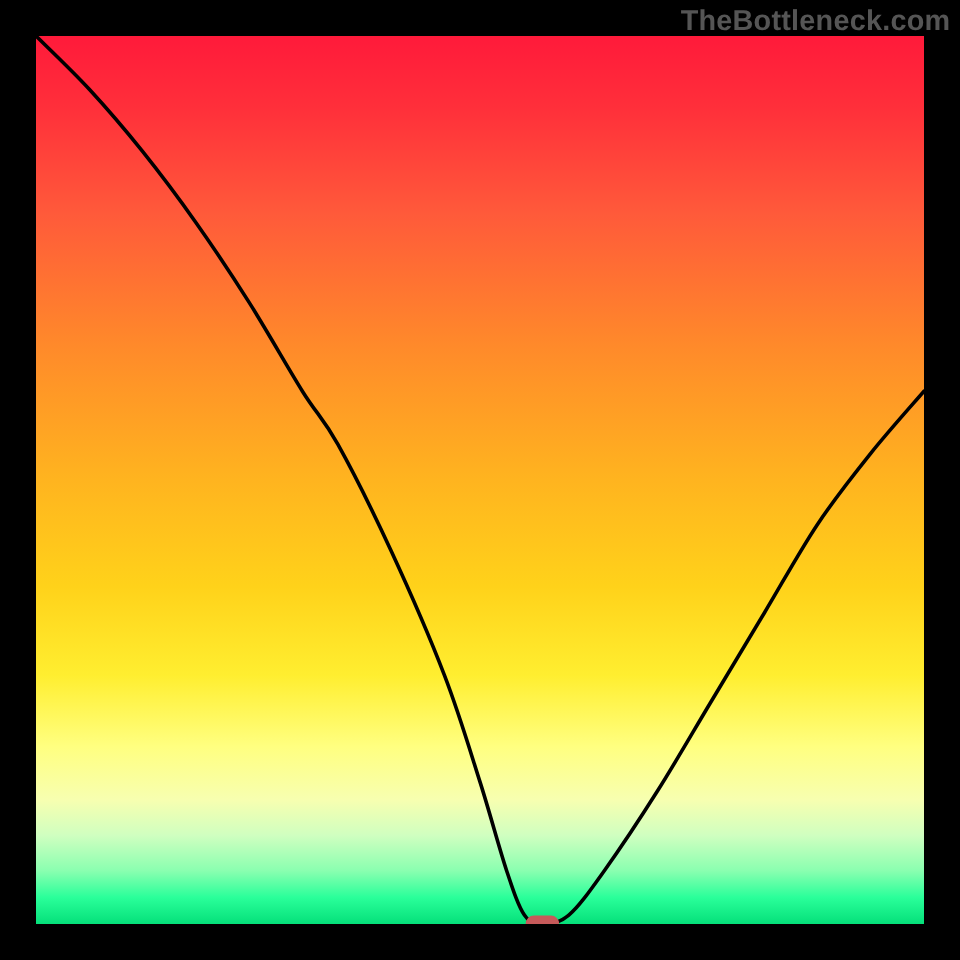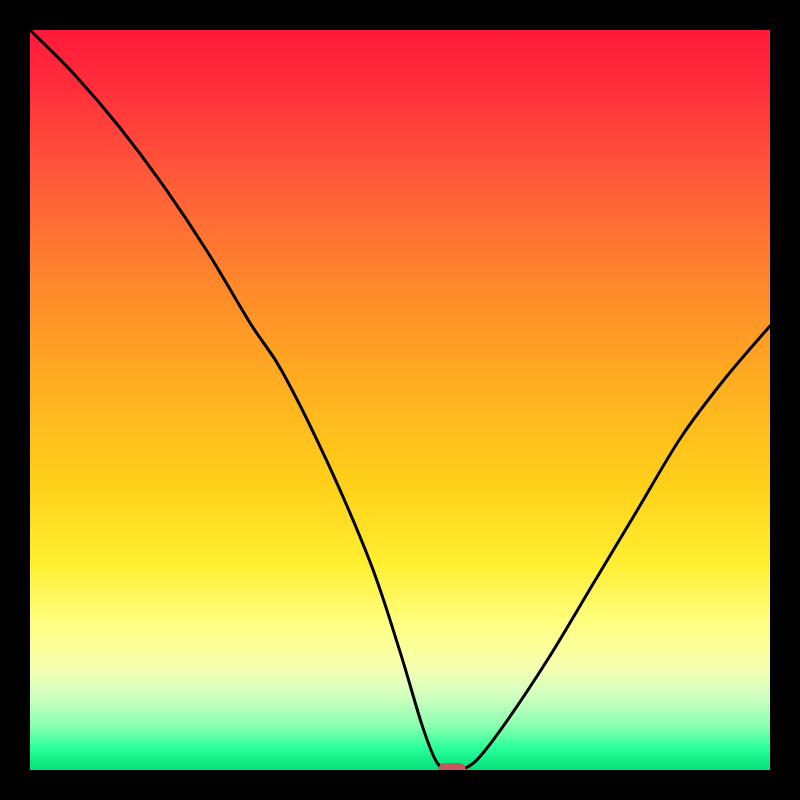--- a/index.html
+++ b/index.html
@@ -68,20 +68,21 @@
     height: 14px;
     border-radius: 7px;
     background: #c65a5a;
     transform: translate(-50%, -50%);
   }
 </style>
 </head>
 <body>
 
 <div class="frame">
+  <div class="watermark">TheBottleneck.com</div>
 
   <div class="plot">
     <div class="gradient"></div>
 
     <svg class="curve" viewBox="0 0 740 740" preserveAspectRatio="none">
       <path fill="none" stroke="#000" stroke-width="3" stroke-linejoin="round" stroke-linecap="round" d="M 0 0 C 7.3999999999999995 7.4000000000000155, 29.6 28.36666666666675, 44.4 44.40000000000009 C 59.199999999999996 60.43333333333344, 74 77.70000000000006, 88.8 96.20000000000005 C 103.6 114.70000000000003, 118.39999999999999 134.4333333333333, 133.2 155.39999999999998 C 148 176.36666666666665, 162.79999999999998 198.56666666666666, 177.6 222 C 192.4 245.43333333333334, 209.66666666666666 276.26666666666665, 222 296 C 234.33333333333334 315.73333333333335, 239.26666666666668 318.2, 251.60000000000002 340.4 C 263.93333333333334 362.59999999999997, 281.2 397.1333333333333, 296 429.2 C 310.8 461.26666666666665, 328.0666666666667 500.7333333333333, 340.40000000000003 532.8 C 352.73333333333335 564.8666666666667, 361.3666666666667 594.4666666666667, 370 621.6 C 378.6333333333333 648.7333333333333, 386.03333333333336 677.1, 392.20000000000005 695.6 C 398.36666666666673 714.1, 402.0666666666667 725.2, 407.00000000000006 732.6 C 411.9333333333334 740, 415.6333333333333 740, 421.79999999999995 740 C 427.9666666666666 740, 435.3666666666667 740, 444 732.6 C 452.6333333333333 725.2, 461.2666666666667 712.8666666666667, 473.6 695.6 C 485.93333333333334 678.3333333333334, 503.2 652.4333333333334, 518 629 C 532.8 605.5666666666666, 547.6 579.6666666666666, 562.4 555 C 577.1999999999999 530.3333333333334, 592 505.6666666666667, 606.8 481 C 621.5999999999999 456.3333333333333, 636.4000000000001 429.2, 651.2 407 C 666 384.8, 680.8 366.29999999999995, 695.5999999999999 347.79999999999995 C 710.3999999999999 329.29999999999995, 732.6 304.6333333333333, 740 296"></path>
     </svg>
 
     <div class="marker" style="left: 421.8px; top: 740px; background: rgb(198, 90, 90);"></div>
   </div>

